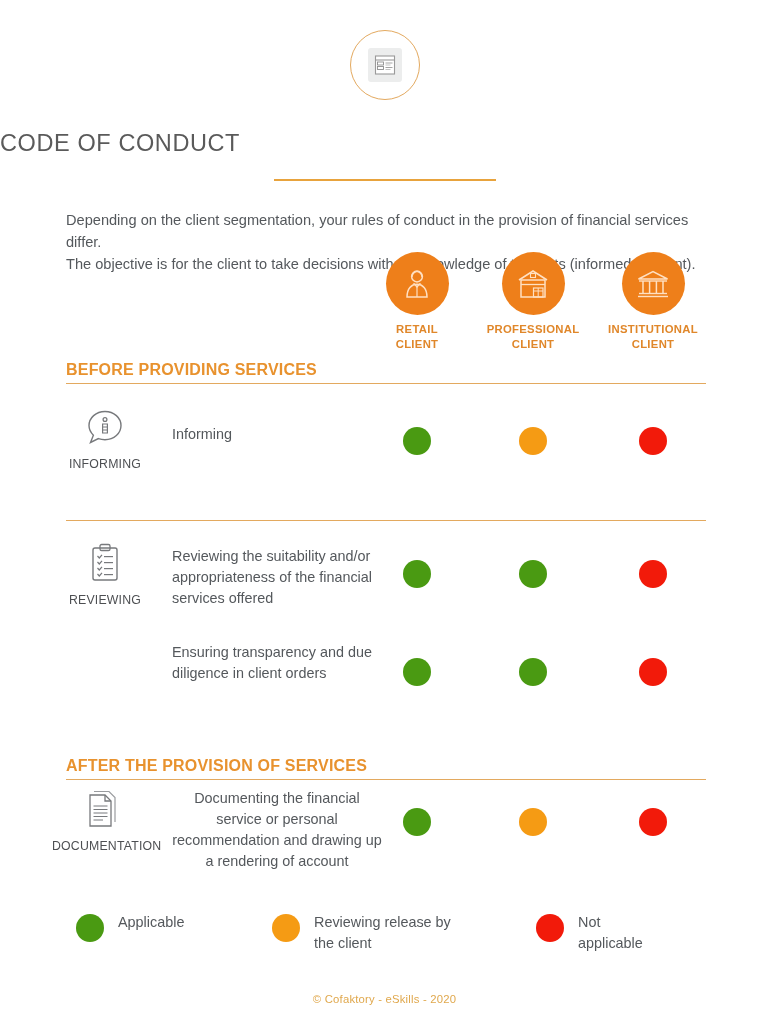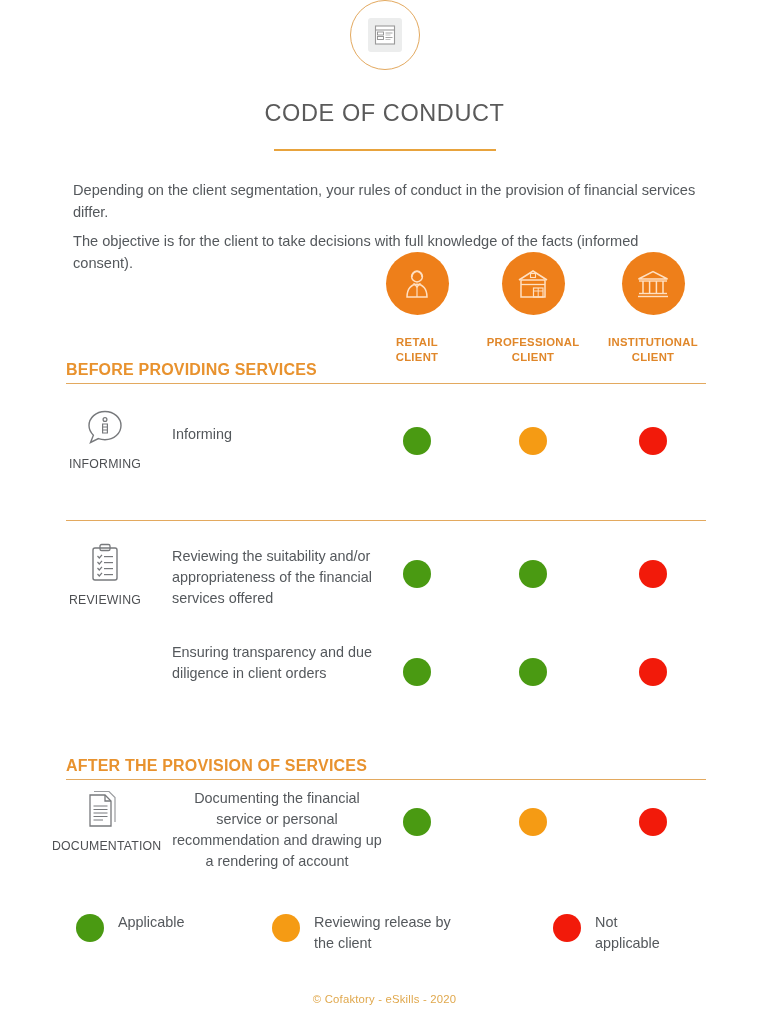--- a/index.html
+++ b/index.html
@@ -13,21 +13,21 @@
   #page {
     position: relative;
     width: 769px;
     height: 1024px;
     background: #ffffff;
     overflow: hidden;
     box-sizing: border-box;
   }
   
   .header {
-    text-align: center;
+    padding-top: 30px;
   }
   .brand-badge {
     width: 68px;
     height: 68px;
     border-radius: 50%;
     border: 1.5px solid #e3a95f;
     margin: 0 auto;
     display: flex;
     align-items: center;
     justify-content: center;
@@ -55,21 +55,21 @@
     background: #e8a33d;
     margin: 22px auto 0 auto;
   }
   
   .intro {
     margin: 28px 66px 0 66px;
     font-size: 14.6px;
     line-height: 22px;
     color: #54585c;
   }
-  .intro p { margin: 7px; }
+  .intro p { margin: 0; }
   
   .col-heads {
     position: absolute;
     left: 0;
     top: 252px;
     width: 769px;
     height: 110px;
   }
   .col-head {
     position: absolute;
@@ -80,21 +80,21 @@
     width: 63px;
     height: 63px;
     border-radius: 50%;
     background: #ee7f1a;
     margin: 0 auto;
     display: flex;
     align-items: center;
     justify-content: center;
   }
   .col-head .lbl {
-    margin-top: 20px;
+    margin-top: 7px;
     font-size: 11.3px;
     font-weight: bold;
     color: #e0872a;
     letter-spacing: 0.3px;
     line-height: 15px;
   }
   
   .section-title {
     position: absolute;
     left: 66px;
@@ -358,21 +358,21 @@
 
   <div class="legend">
     <div class="legend-item" style="left:76px; top:4px;">
       <span class="dot2 green" style="background:#4a9a12;"></span>
       <span class="lt">Applicable</span>
     </div>
     <div class="legend-item" style="left:272px; top:4px;">
       <span class="dot2" style="background:#f59b14;"></span>
       <span class="lt">Reviewing release by the client</span>
     </div>
-    <div class="legend-item" style="left:553px; top:4px;">
+    <div class="legend-item" style="left:536px; top:4px;">
       <span class="dot2" style="background:#f21a0a;"></span>
       <span class="lt">Not applicable</span>
     </div>
   </div>
 
   <div class="footer">© Cofaktory - eSkills - 2020</div>
 
 </div>
 
 </body></html>

